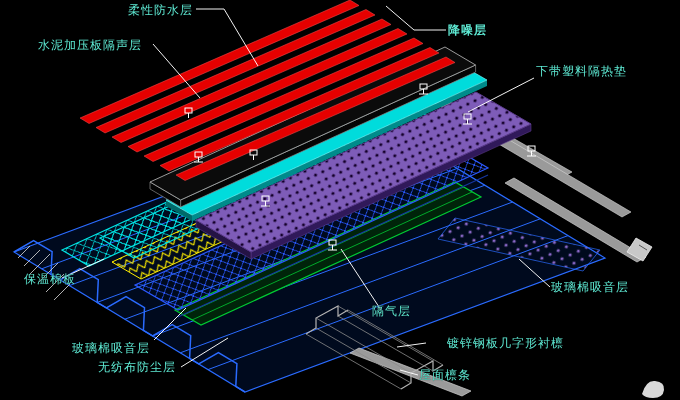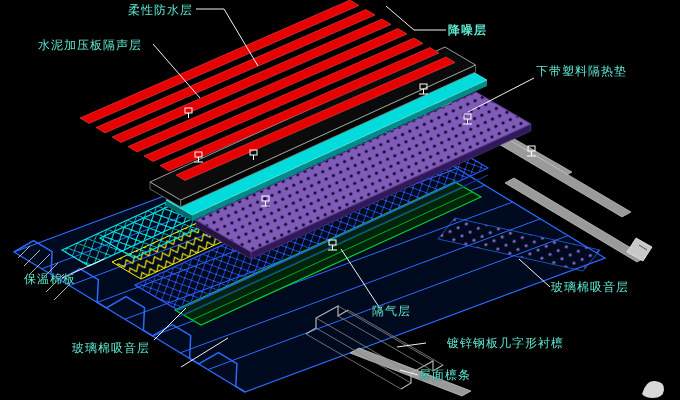--- a/index.html
+++ b/index.html
@@ -197,18 +197,19 @@
 </svg>
 
 <div class="lbl" style="left:128px;top:2px;">柔性防水层</div>
 <div class="lbl" style="left:38px;top:37px;">水泥加压板隔声层</div>
 <div class="lbl" style="left:448px;top:22px;font-weight:bold;">降噪层</div>
 <div class="lbl two-line" style="left:536px;top:63px;">
   <span style="margin-left:0;">下带塑料隔热垫</span>
 </div>
 <div class="lbl" style="left:24px;top:271px;">保温棉板</div>
 <div class="lbl" style="left:72px;top:340px;">玻璃棉吸音层</div>
+<div class="lbl" style="left:98px;top:359px;">无纺布防尘层</div>
 <div class="lbl" style="left:372px;top:303px;">隔气层</div>
 <div class="lbl" style="left:427px;top:335px;margin-left:20px;">镀锌钢板几字形衬檩</div>
 <div class="lbl" style="left:419px;top:367px;text-align:right;">屋面檩条</div>
 <div class="lbl" style="left:551px;top:279px;">玻璃棉吸音层</div>
 
 </div>
 
 </body></html>

